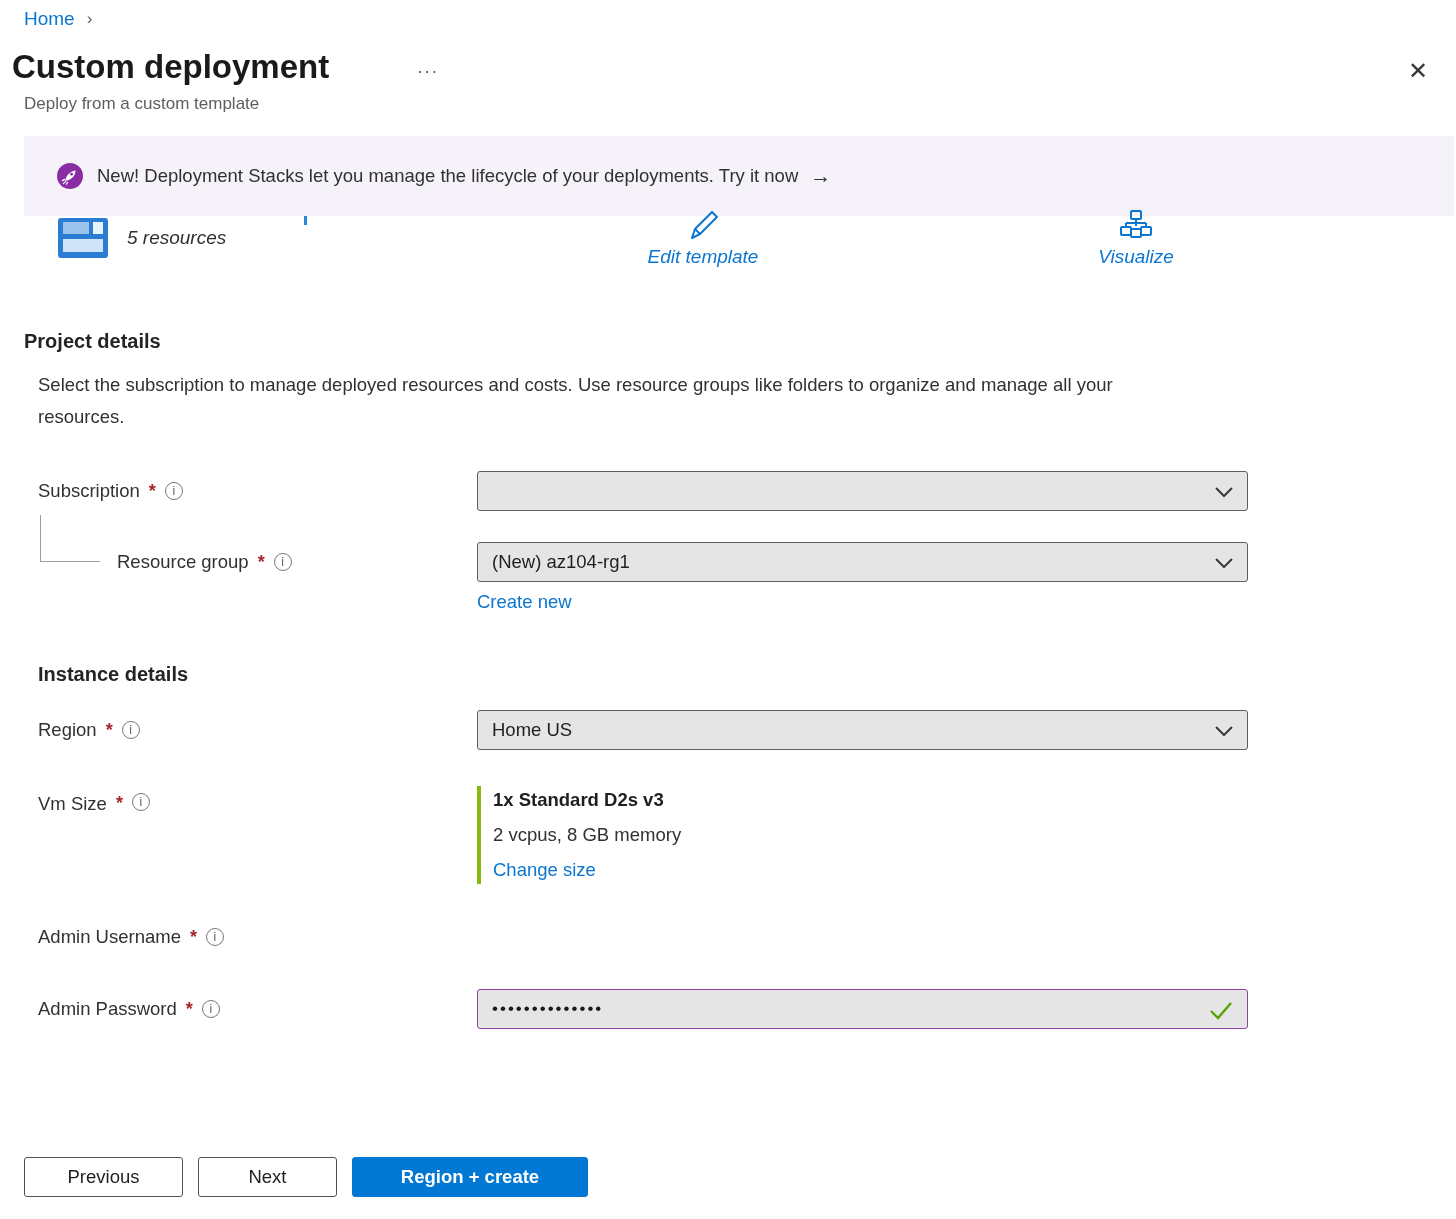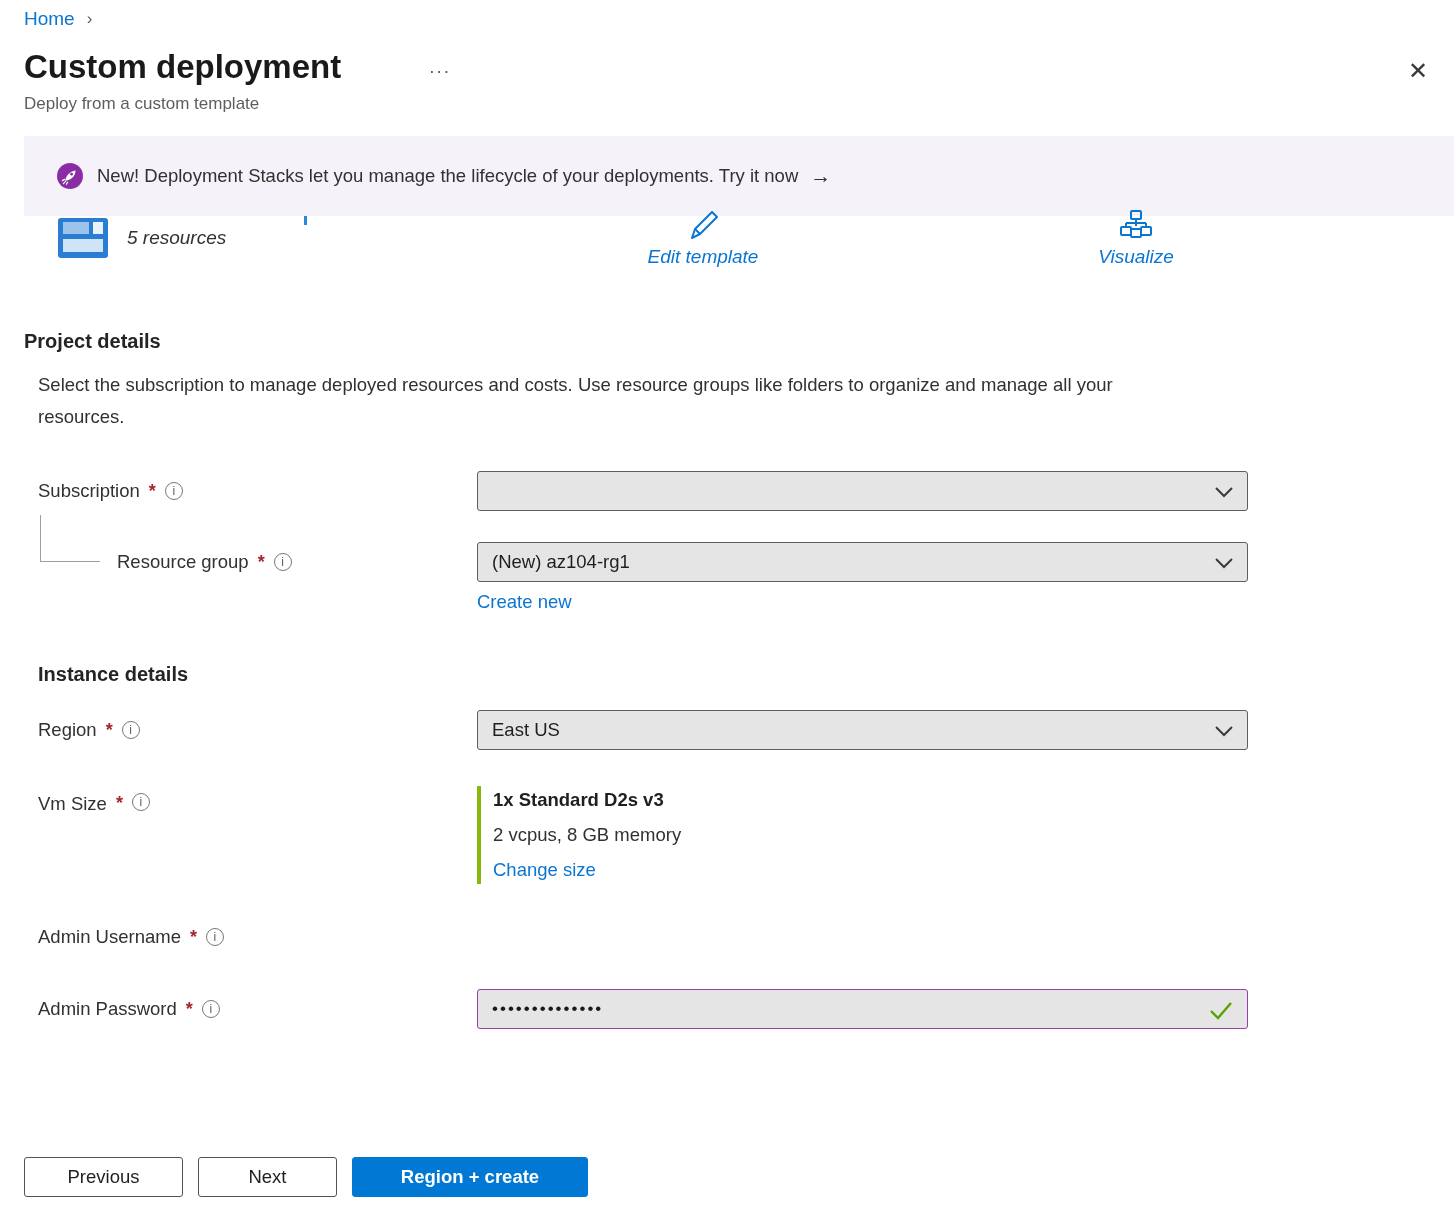--- a/index.html
+++ b/index.html
@@ -11,21 +11,21 @@
     overflow:hidden;
   }
   a { text-decoration:none; cursor:pointer; }
   .link { color:#0b76d1; }
 
   
   .breadcrumb { padding:8px 0 0 24px; font-size:19px; display:flex; align-items:center; gap:12px; }
   .breadcrumb .sep { color:#605e5c; font-size:17px; }
 
   
-  .title-row { display:flex; align-items:center; padding-left:24px; margin-top:18px;gap:44px; }
+  .title-row { display:flex; align-items:center; padding-left:12px; margin-top:18px;gap:44px; }
   .title-row h1 { margin:0; font-size:33px; font-weight:700; color:#1b1a19; letter-spacing:0px; }
   .title-ellipsis { margin-left:44px; color:#605e5c; font-size:19px; letter-spacing:2px; }
   .close-btn { position:absolute; top:58px; right:22px; font-size:24px; color:#3b3a39; background:none; border:none; cursor:pointer; line-height:1; }
   .subtitle { padding-left:24px; margin-top:8px; font-size:17px; color:#605e5c; }
 
   
   .banner { margin:22px 2px 0 24px; height:80px; background:#f5f2fa; display:flex; align-items:center; padding-left:33px; }
   .banner-icon { width:26px; height:26px; flex:0 0 26px; }
   .banner-text { margin-left:14px; font-size:18.5px; color:#323130; }
   .banner-arrow { margin-left:12px; font-size:21px; color:#323130; }
@@ -202,21 +202,21 @@
   <div class="section-heading heading-instance" style="padding-left:0;">Instance details</div>
 
   <div class="row row-center row-region">
     <div class="label-cell">
       <span>Region</span>
       <span class="required">*</span>
       <span class="info-icon">i</span>
     </div>
     <div class="field-cell">
       <div class="textfield">
-        <span>East US</span>
+        <span>Home US</span>
         <svg class="chevron" width="18" height="11" viewBox="0 0 18 11">
           <path d="M1 1 L9 9 L17 1" stroke="#3b3a39" stroke-width="2" fill="none"></path>
         </svg>
       </div>
     </div>
   </div>
 
   <div class="row row-vmsize">
     <div class="label-cell">
       <span>Vm Size</span>

